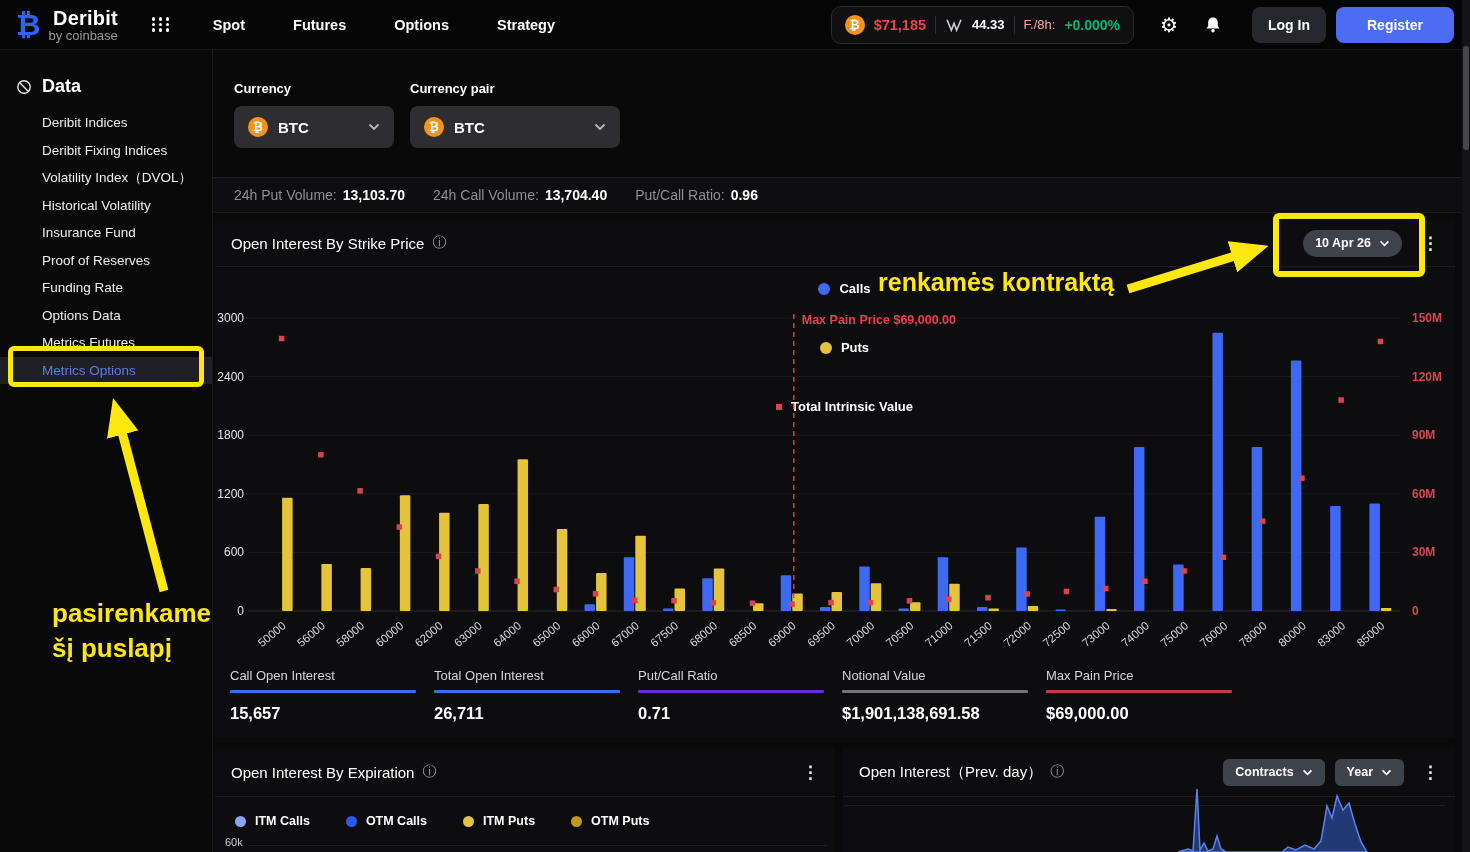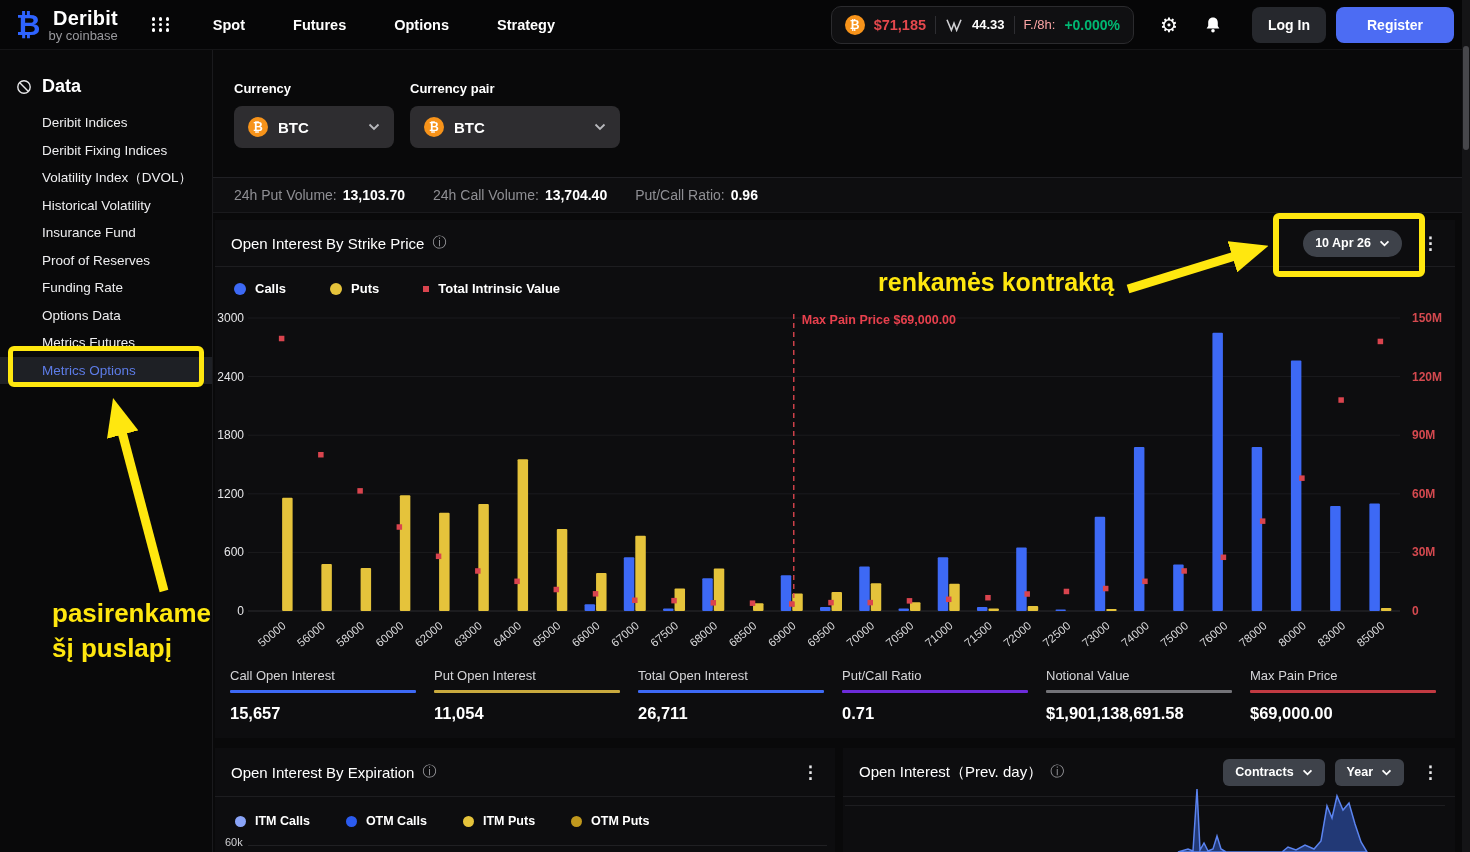--- a/index.html
+++ b/index.html
@@ -65,21 +65,21 @@
   #strike-panel { left:215px; top:220px; width:1240px; height:518px; }
   .panel-head { height:47px; display:flex; align-items:center; padding:0 16px;
     border-bottom:1px solid #1d1d20; }
   .panel-title { font-size:15px; color:#fff; }
   .info-glyph { color:#9a9a9e; font-size:14px; margin-left:8px; }
   .head-right { margin-left:auto; display:flex; align-items:center; gap:20px; }
   .chip { height:27px; background:#3e424a; border-radius:14px; display:flex; align-items:center;
     gap:8px; padding:0 12px; font-size:12.5px; font-weight:bold; color:#fff; cursor:pointer; }
   .chip.square { border-radius:6px; }
   .kebab { color:#e8e8ea; font-size:17px; font-weight:bold; cursor:pointer; line-height:1; }
-  .legend-row { display:flex; align-items:center; gap:44px; margin:14px 0 0 19px; }
+  .legend-row { display:flex; align-items:center; gap:44px; margin:14px 0 0 19px;flex-direction:column; }
   .legend-item { display:flex; align-items:center; gap:9px; cursor:pointer; }
   .legend-item .dot { width:12px; height:12px; border-radius:50%; }
   .legend-item .sq { width:6px; height:6px; }
   .legend-item .lab { font-size:13px; font-weight:bold; color:#fff; }
   #strike-chart { position:absolute; left:0; top:86px; }
   .metrics-row { position:absolute; left:15px; top:448px; display:flex; }
   .metric { width:204px; }
   .metric .m-lab { font-size:13px; color:#d5d5d8; }
   .metric .m-line { height:2.5px; width:186px; margin:7px 0 11px; border-radius:1px; }
   .metric .m-val { font-size:16.5px; font-weight:bold; color:#fff; }
@@ -362,25 +362,20 @@
         <line x1="578.7586206896551" y1="8" x2="578.7586206896551" y2="305" stroke="#d9444e" stroke-width="1.4" stroke-dasharray="5 4"></line>
         <text x="586.7586206896551" y="18" fill="#e8404d" font-size="12.5" font-weight="bold">Max Pain Price $69,000.00</text>
       </svg>
     <div class="metrics-row" id="strike-metrics">
         <div class="metric">
           <div class="m-lab">Call Open Interest</div>
           <div class="m-line" style="background: rgb(61, 105, 245);"></div>
           <div class="m-val">15,657</div>
         </div>
         <div class="metric">
-          <div class="m-lab">Put Open Interest</div>
-          <div class="m-line" style="background: rgb(201, 170, 62);"></div>
-          <div class="m-val">11,054</div>
-        </div>
-        <div class="metric">
           <div class="m-lab">Total Open Interest</div>
           <div class="m-line" style="background: rgb(61, 105, 245);"></div>
           <div class="m-val">26,711</div>
         </div>
         <div class="metric">
           <div class="m-lab">Put/Call Ratio</div>
           <div class="m-line" style="background: rgb(108, 43, 217);"></div>
           <div class="m-val">0.71</div>
         </div>
         <div class="metric">

